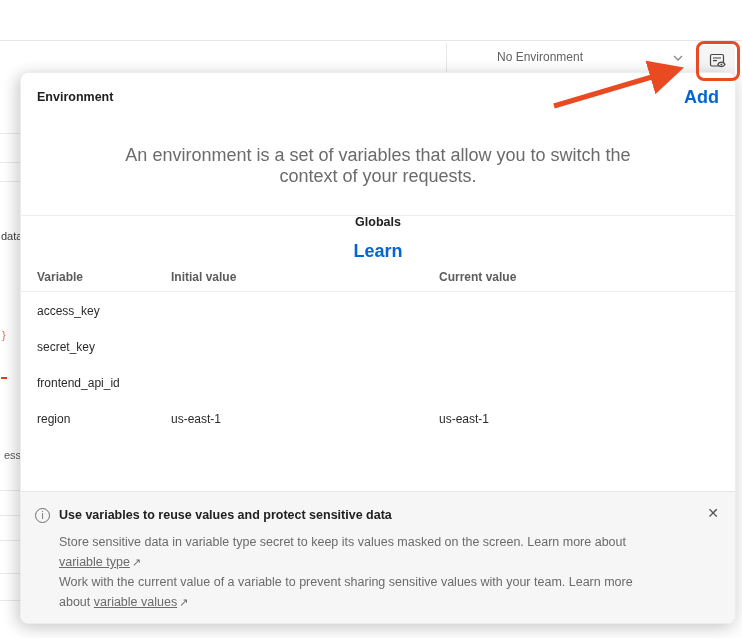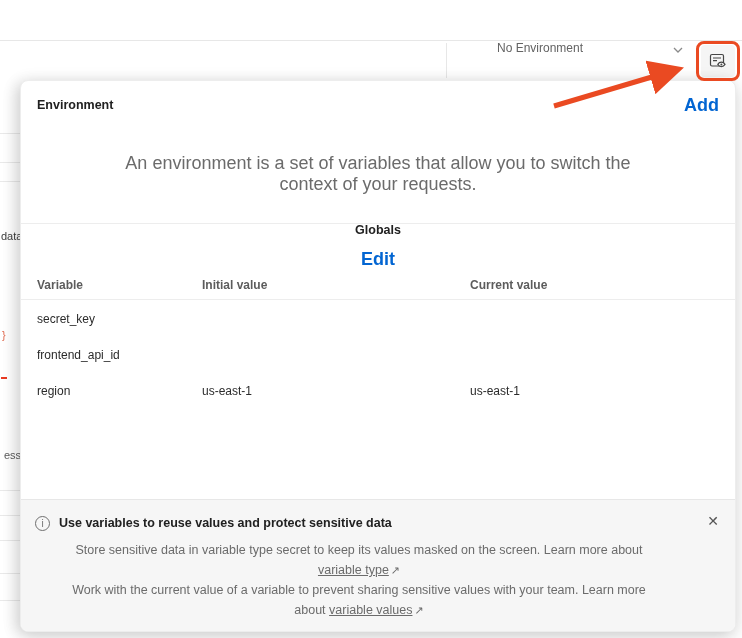--- a/index.html
+++ b/index.html
@@ -34,62 +34,62 @@
   .avatar .knob{position:absolute;left:11px;top:2px;width:4px;height:4px;background:#27304d;}
   .avatar .blue{position:absolute;left:16px;top:14px;width:6px;height:6px;background:#3b82d8;border-radius:2px;transform:rotate(35deg);}
   .upgrade-btn{left:631px;top:4px;width:101px;height:28px;background:#f0f0f1;border:none;border-radius:4px;
     font-family:inherit;font-size:13px;font-weight:700;color:#2b2b2b;display:flex;align-items:center;justify-content:space-between;
     padding:0 10px 0 16px;cursor:pointer;}
   .chev{color:#7a7a7a;}
 
   
   .envbar{left:0;top:41px;width:742px;height:39px;background:#fff;z-index:2;}
   .envbar .vdiv{position:absolute;left:446px;top:2px;height:35px;width:1px;background:var(--border);}
-  .env-select{position:absolute;left:451px;top:0;width:240px;height:39px;display:flex;align-items:flex-start;justify-content:space-between;
+  .env-select{position:absolute;left:451px;top:0;width:240px;height:39px;display:flex;align-items:flex-end;justify-content:space-between;
     padding:0 8px 16px 46px;cursor:pointer;background:none;border:none;font-family:inherit;}
   .env-select .lbl{font-size:12px;color:#636363;}
   .quicklook-btn{position:absolute;left:701px;top:45px;width:34px;height:32px;background:#f5f5f5;border:none;border-radius:4px;
     display:flex;align-items:center;justify-content:center;color:#454545;cursor:pointer;z-index:3;}
   .highlight-box{left:696px;top:41px;width:44px;height:40px;border:3px solid var(--orange);border-radius:8px;z-index:30;pointer-events:none;}
   .anno-arrow{left:0;top:0;width:742px;height:638px;z-index:29;pointer-events:none;}
 
   
   .frag{z-index:1;font-size:11px;white-space:nowrap;overflow:hidden;width:20px;}
   .hline{z-index:1;left:0;width:20px;height:1px;background:#e9e9e9;}
 
   
-  .panel{left:20px;top:80px;width:716px;height:552px;background:#fff;border:1px solid var(--divider);
+  .panel{left:20px;top:72px;width:716px;height:552px;background:#fff;border:1px solid var(--divider);
     border-radius:8px;box-shadow:0 4px 18px rgba(0,0,0,0.16), -6px 2px 14px rgba(0,0,0,0.08);z-index:5;overflow:hidden;}
   .panel-header{position:absolute;left:0;top:0;width:100%;height:48px;display:flex;align-items:center;
     justify-content:space-between;padding:0 16px;}
   .sec-title{font-size:12.5px;font-weight:700;color:var(--text-dark);}
   .link-blue{font-size:18px;font-weight:700;color:var(--blue);text-decoration:none;cursor:pointer;}
   .empty-wrap{position:absolute;left:0;top:62px;width:100%;text-align:center;}
   .empty-title{font-size:12.5px;font-weight:700;color:var(--text-dark);}
   .empty-desc{margin-top:10px;font-size:18px;color:var(--text-gray);line-height:21px;}
   .div1{position:absolute;left:0;top:142px;width:100%;height:1px;background:var(--divider);}
   .globals-row{position:absolute;left:0;top:142px;width:100%;height:47px;display:flex;align-items:center;
     justify-content:space-between;padding:0 16px;flex-direction:column;}
   .thead{position:absolute;left:0;top:189px;width:100%;height:29px;display:flex;align-items:center;}
   .thead span{font-size:12px;font-weight:700;color:#5c5c5c;}
   .div2{position:absolute;left:0;top:218px;width:100%;height:1px;background:var(--divider);}
   .tbody{position:absolute;left:0;top:220px;width:100%;}
   .trow{height:36px;display:flex;align-items:center;font-size:12px;color:#2b2b2b;cursor:default;}
-  .c1{width:181px;padding-left:16px;}
+  .c1{width:150px;padding-left:16px;}
   .c2{width:268px;}
   .c3{flex:1;}
 
   
   .infobox{position:absolute;left:0;top:418px;width:100%;height:134px;background:var(--info-bg);border-top:1px solid var(--border);}
   .info-i{position:absolute;left:14px;top:16px;width:15px;height:15px;border:1.2px solid #6f6f6f;border-radius:50%;
     color:#6f6f6f;font-size:10px;line-height:13px;text-align:center;font-weight:400;}
   .info-title{position:absolute;left:38px;top:16px;font-size:12.5px;font-weight:700;color:var(--text-dark);}
   .info-close{position:absolute;right:16px;top:13px;background:none;border:none;font-size:14px;color:#555;cursor:pointer;}
   .info-body{position:absolute;left:38px;top:40px;width:600px;font-size:12.5px;color:var(--text-gray);line-height:20px;}
-  .info-body p{margin:0;text-align:center;}
+  .info-body p{margin:0;}
   .glink{color:var(--text-gray);text-decoration:underline;cursor:pointer;margin-top:44px;}
   .ext{font-size:11px;text-decoration:none;display:inline-block;margin-left:2px;}
 </style>
 </head>
 <body>
 
 <div class="abs topbar"></div>
 
 <button class="abs invite-btn">
   <span>
@@ -191,31 +191,36 @@
     <div class="empty-desc">
       <span>An environment is a set of variables that allow you to switch the</span><br>
       <span>context of your requests.</span>
     </div>
   </div>
 
   <div class="div1"></div>
 
   <div class="globals-row">
     <span class="sec-title">Globals</span>
-    <a class="link-blue">Edit</a>
+    <a class="link-blue">Learn</a>
   </div>
 
   <div class="thead">
     <span class="c1">Variable</span>
     <span class="c2">Initial value</span>
     <span class="c3">Current value</span>
   </div>
   <div class="div2"></div>
 
   <div class="tbody">
+    <div class="trow">
+      <span class="c1">access_key</span>
+      <span class="c2"></span>
+      <span class="c3"></span>
+    </div>
     <div class="trow">
       <span class="c1">secret_key</span>
       <span class="c2"></span>
       <span class="c3"></span>
     </div>
     <div class="trow">
       <span class="c1">frontend_api_id</span>
       <span class="c2"></span>
       <span class="c3"></span>
     </div>

